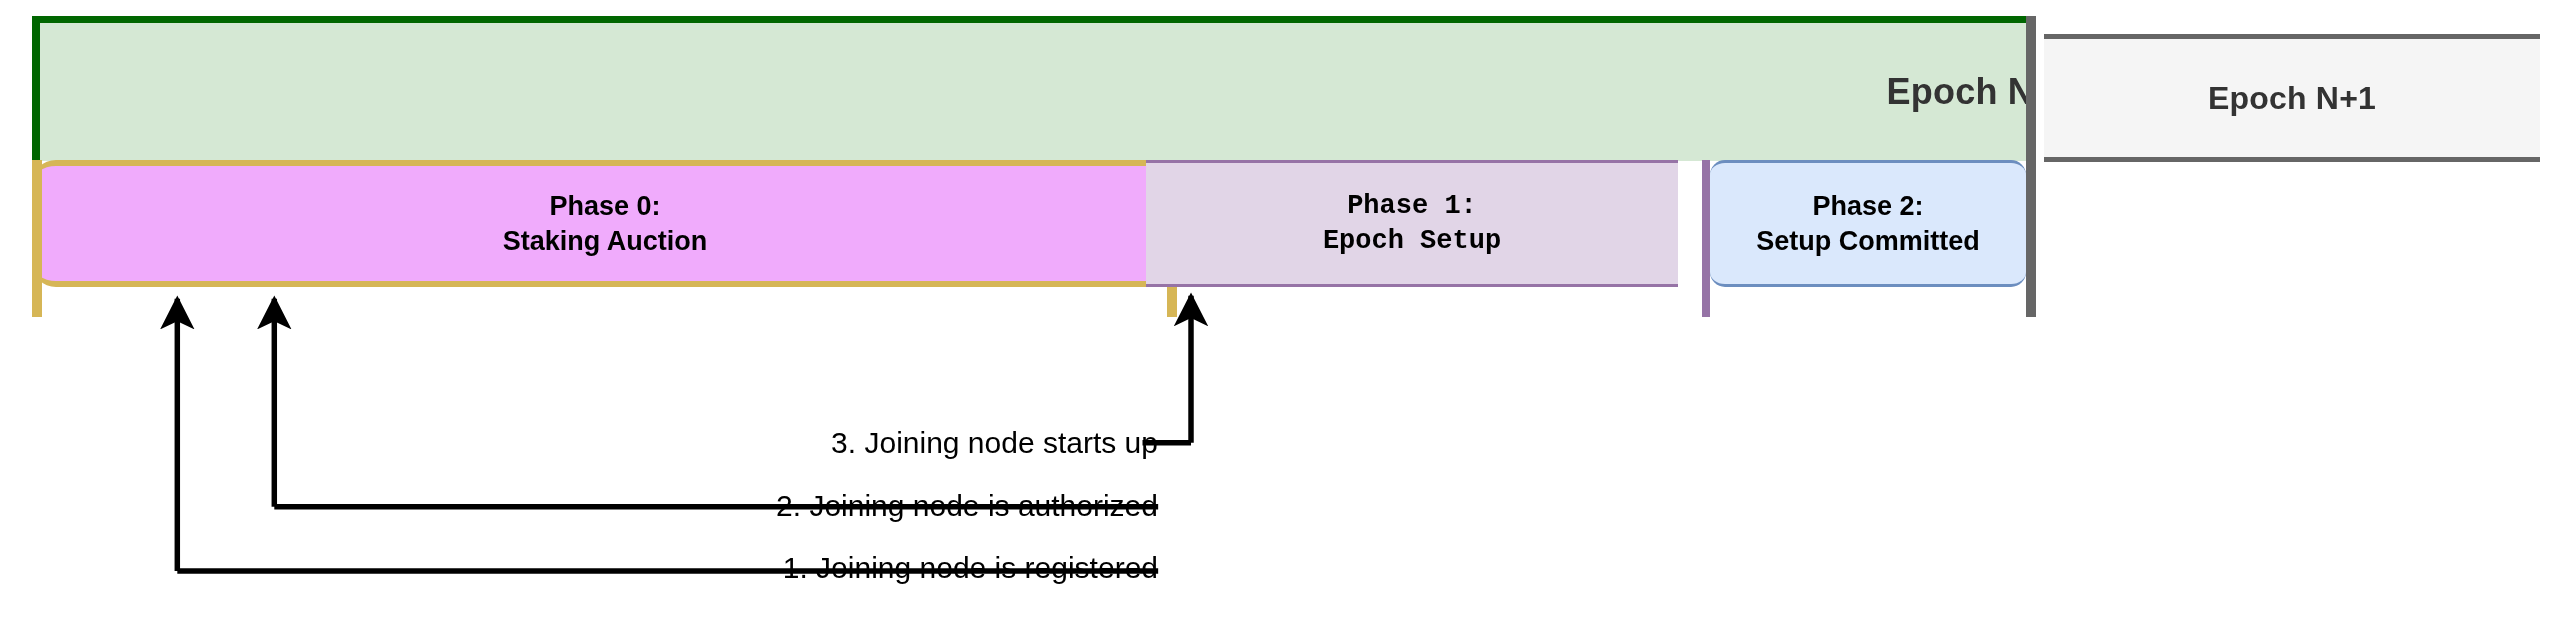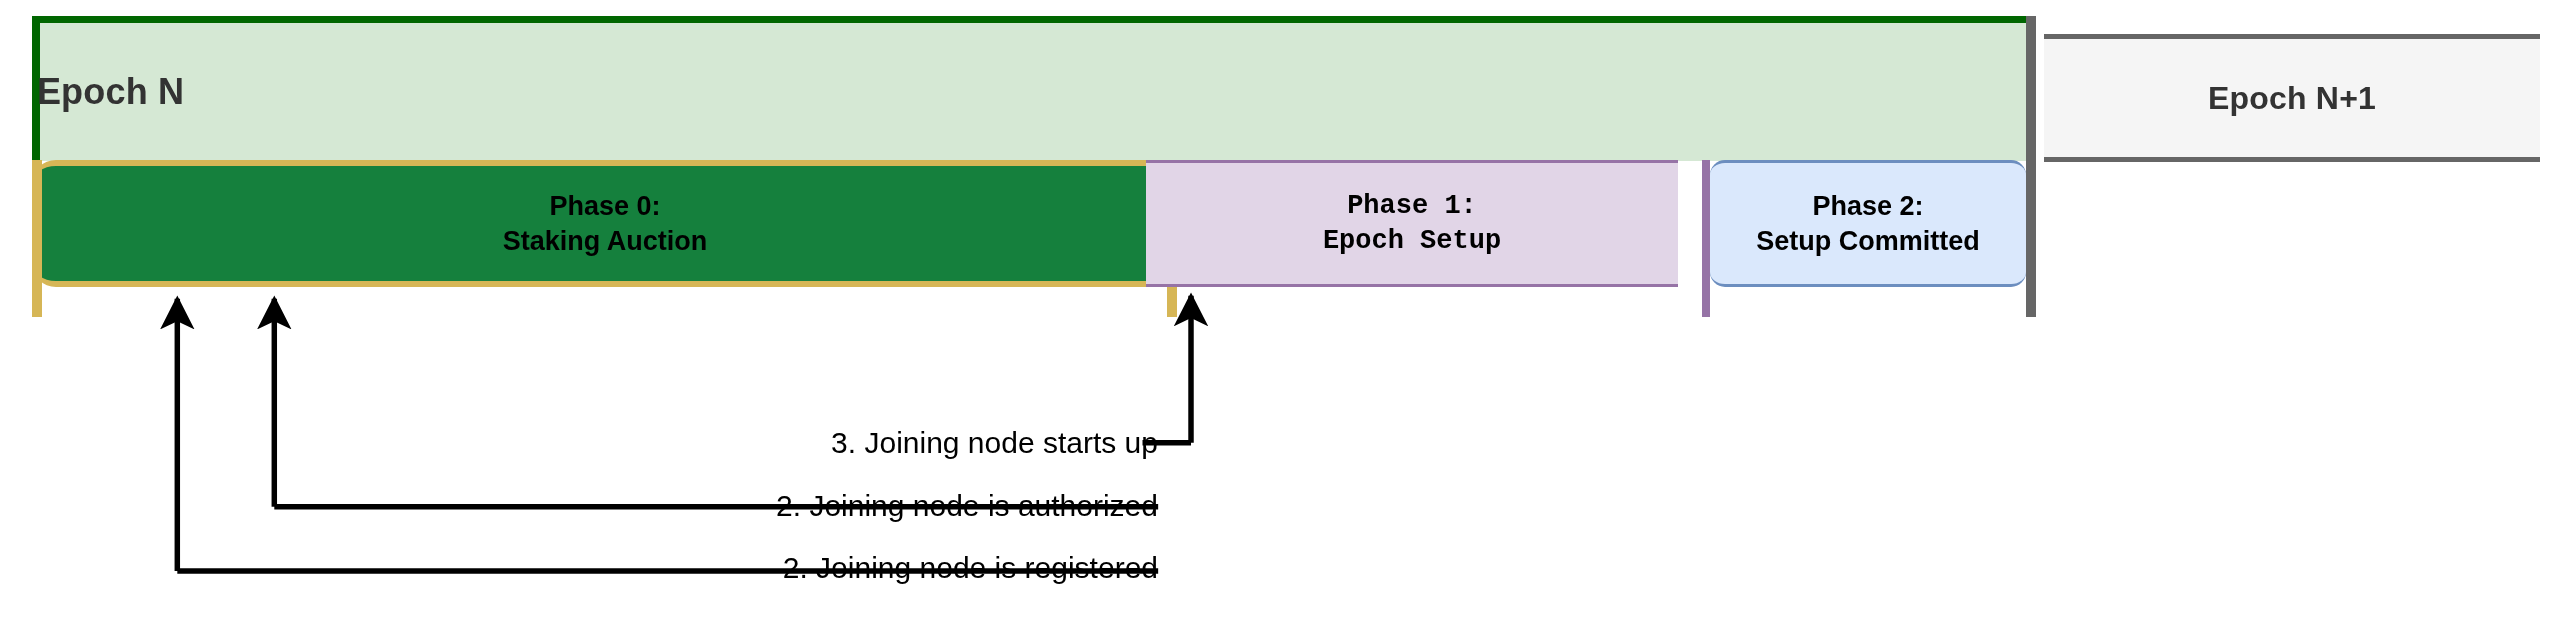--- a/index.html
+++ b/index.html
@@ -25,21 +25,21 @@
     left: 32px;
     top: 15.7px;
     width: 2002px;
     height: 145px;
     background: #d5e8d4;
     border-top: 7px solid #006600;
     border-left: 8.6px solid #006600;
     box-sizing: border-box;
     display: flex;
     align-items: center;
-    justify-content: flex-start;
+    justify-content: flex-end;
   }
   .epoch-n-label {
     font-size: 36px;
     font-weight: bold;
     color: #333333;
     letter-spacing: 0.2px;
     margin-left: -3.1px;
   }
 
   .epoch-next {
@@ -89,21 +89,21 @@
     font-size: 27px;
     font-weight: bold;
     color: #000000;
     line-height: 1.28;
     text-align: center;
   }
 
   .phase-0 {
     left: 32px;
     width: 1146px;
-    background: #15803d;
+    background: #f0abfc;
     border-top: 6.3px solid #d6b656;
     border-bottom: 6.3px solid #d6b656;
     border-radius: 24px;
   }
   
   .phase-0-spine {
     position: absolute;
     left: 32px;
     top: 160px;
     width: 10.2px;
@@ -222,16 +222,16 @@
 
     <path d="M 350,648 L 350,382" fill="none" stroke="#000000" stroke-width="7" marker-end="url(#arrowhead)"></path>
     <path d="M 350,648 L 1480,648" fill="none" stroke="#000000" stroke-width="7"></path>
 
     <path d="M 1522,566 L 1522,378" fill="none" stroke="#000000" stroke-width="7" marker-end="url(#arrowhead)"></path>
     <path d="M 1522,566 L 1460,566" fill="none" stroke="#000000" stroke-width="7"></path>
   </svg>
 
   <div class="callout-label callout-3">3. Joining node starts up</div>
   <div class="callout-label callout-2">2. Joining node is authorized</div>
-  <div class="callout-label callout-1">2. Joining node is registered</div>
+  <div class="callout-label callout-1">1. Joining node is registered</div>
 
 </div>
 
 
 </body></html>

